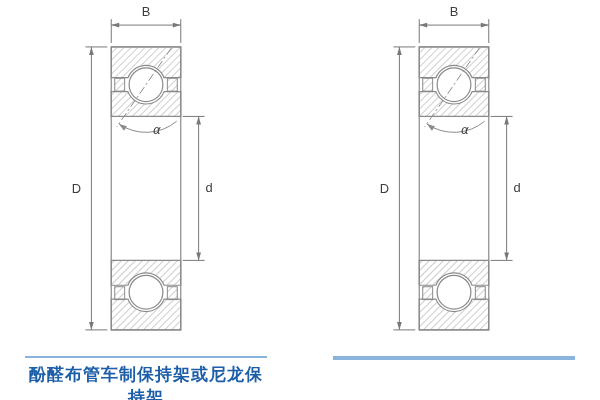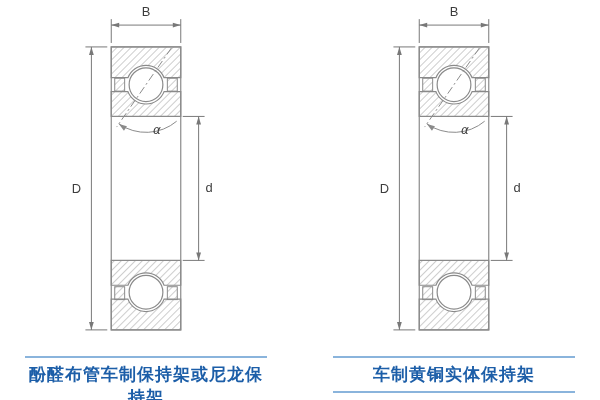--- a/index.html
+++ b/index.html
@@ -91,18 +91,17 @@
   <div class="col">
     <svg class="diagram-svg" viewBox="0 0 280 352" width="278" height="350">
       <use href="#bearing-art"></use>
       <text x="140" y="14" text-anchor="middle" class="dim-label">B</text>
       <text x="70" y="192" text-anchor="middle" class="dim-label">D</text>
       <text x="200" y="191" class="dim-label">d</text>
       <text x="147" y="133" class="angle-label">α</text>
     </svg>
     <div class="caption">
       <div class="caption-line"></div>
-      <div class="caption-text">车制黄铜实体保持架</div>
       <div class="caption-line"></div>
     </div>
   </div>
 
 </div>
 
 </body></html>

